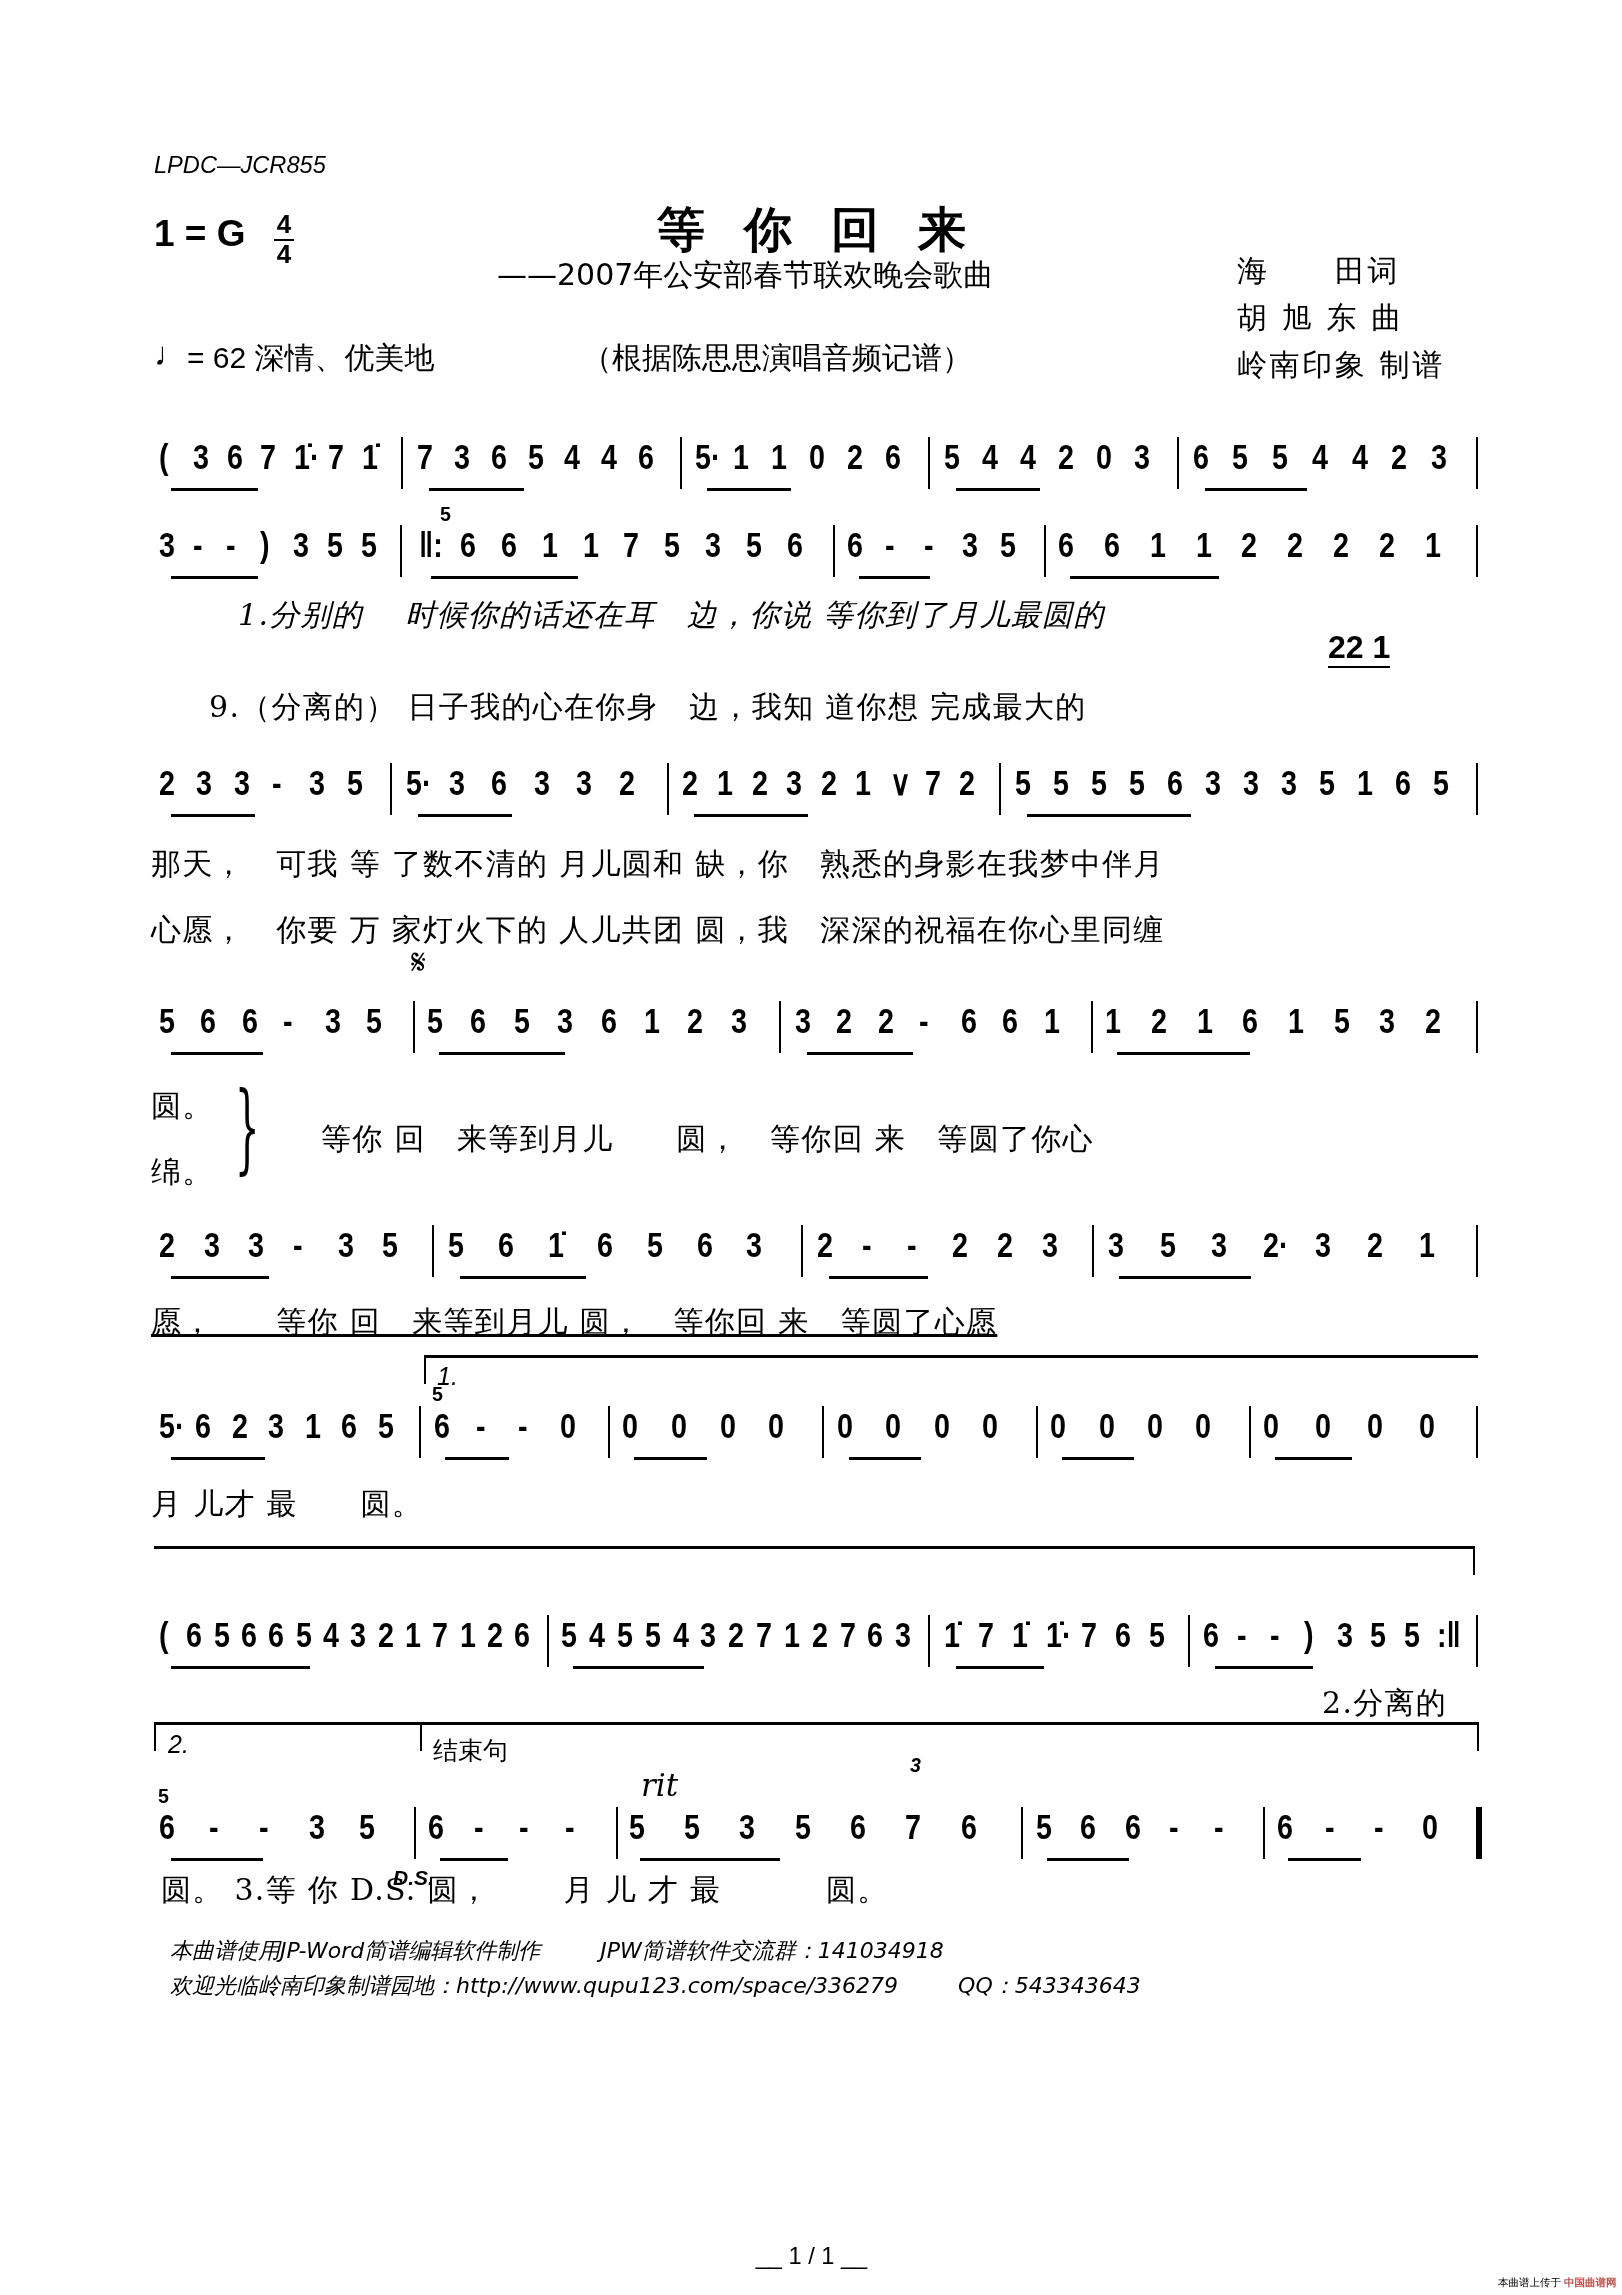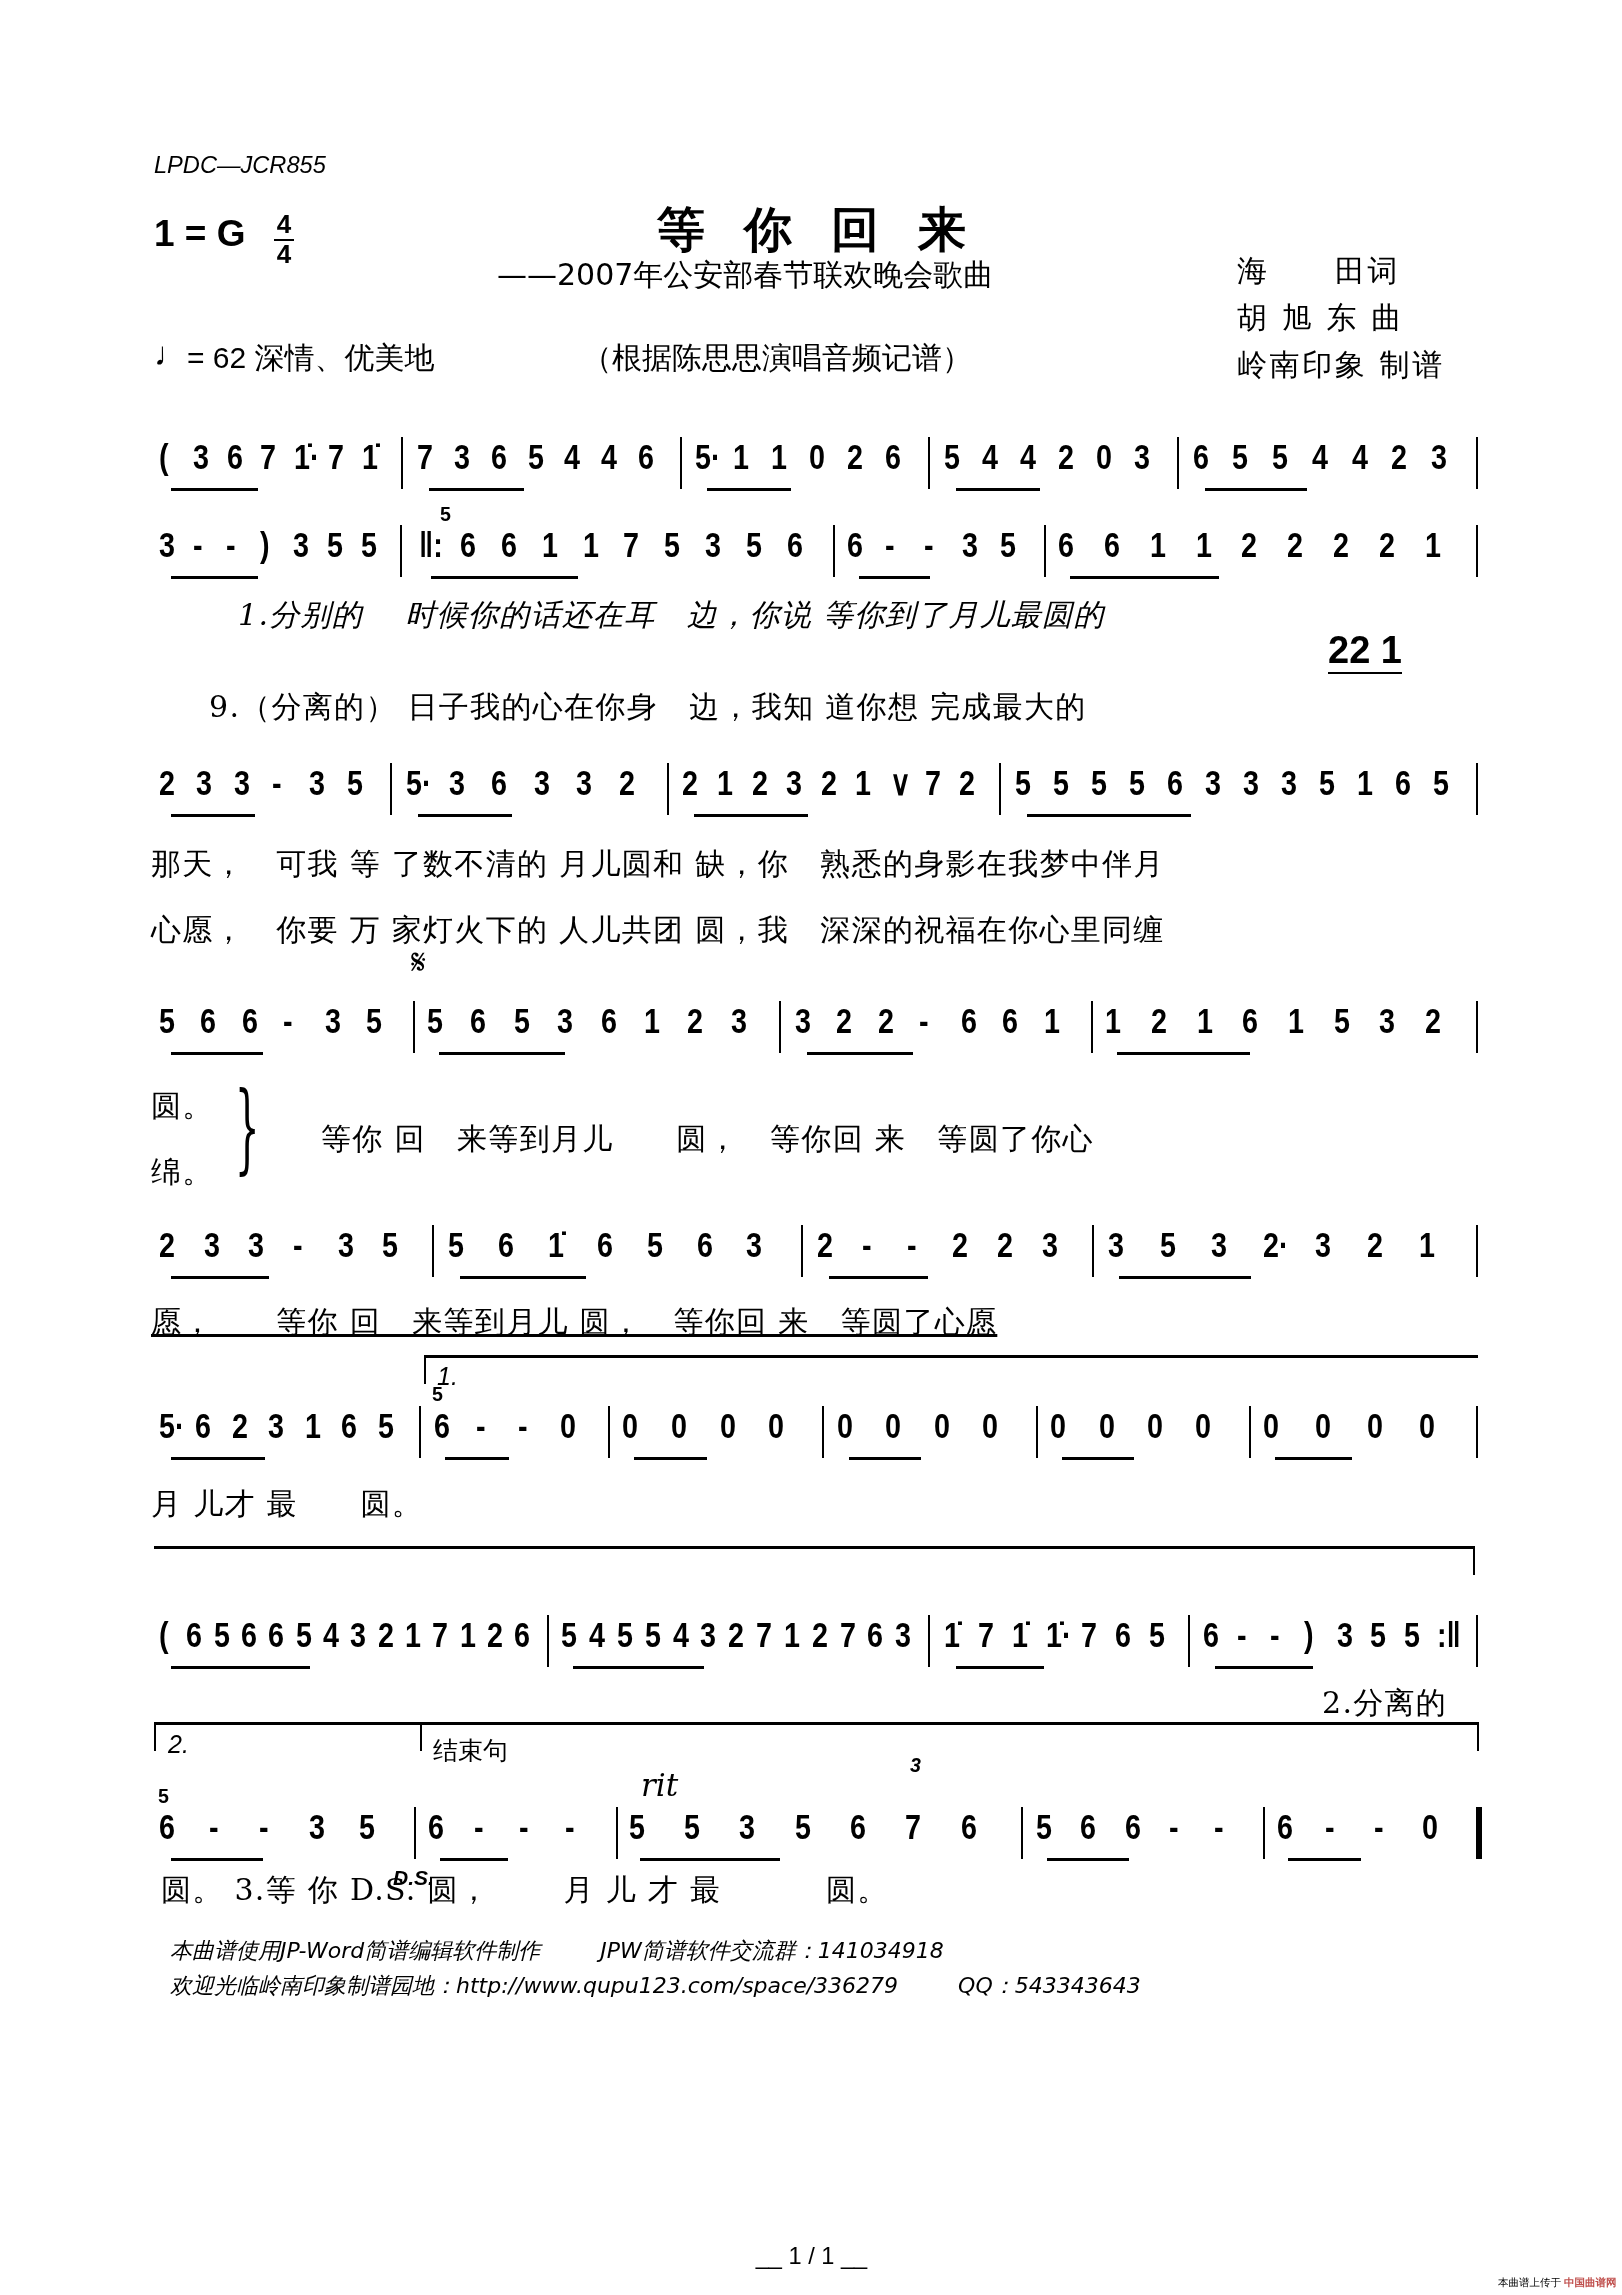--- a/index.html
+++ b/index.html
@@ -401,21 +401,21 @@
   <span style="display:inline-block;width:46px"></span>
   <span>QQ：543343643</span>
 </div>
 <div class="abs pageno">__ 1 / 1 __</div>
 <div class="abs watermark">
   <span>本曲谱上传于</span>
   <span class="brand">中国曲谱网</span>
 </div>
 
 <div class="abs" style="left: 440px; top: 503px; font-size: 19.6px; font-weight: bold;">5</div>
-<div class="abs" style="left: 1328px; top: 629px; font-size: 38px; font-weight: bold; border-bottom: 2.6px solid rgb(0, 0, 0);">22 1</div>
+<div class="abs" style="left: 1328px; top: 629px; font-size: 32px; font-weight: bold; border-bottom: 2.6px solid rgb(0, 0, 0);">22 1</div>
 <div class="lyr" style="top: 595px; left: 238px; font-style: italic;">1.分别的　 时候你的话还在耳　边，你说 等你到了月儿最圆的</div>
 <div class="lyr" style="top: 687px; left: 209px;">9.（分离的） 日子我的心在你身　边，我知 道你想 完成最大的</div>
 <div class="lyr" style="top: 844px;">那天，　可我 等 了数不清的 月儿圆和 缺，你　熟悉的身影在我梦中伴月</div>
 <div class="lyr" style="top: 910px;">心愿，　你要 万 家灯火下的 人儿共团 圆，我　深深的祝福在你心里同缠</div>
 <div class="abs" style="left: 411px; top: 942px; font-size: 35px;">𝄋</div>
 <div class="lyr" style="top: 1086px; left: 151px;">圆。</div>
 <div class="lyr" style="top: 1152px; left: 151px;">绵。</div>
 <div class="lyr" style="top: 1119px; left: 321px;">等你 回　来等到月儿　　圆，　等你回 来　等圆了你心</div>
 <div class="lyr" style="top: 1302px; text-decoration: underline;">愿，　　等你 回　来等到月儿 圆，　等你回 来　等圆了心愿</div>
 <div class="abs" style="left: 432px; top: 1383px; font-size: 19.6px; font-weight: bold;">5</div>

